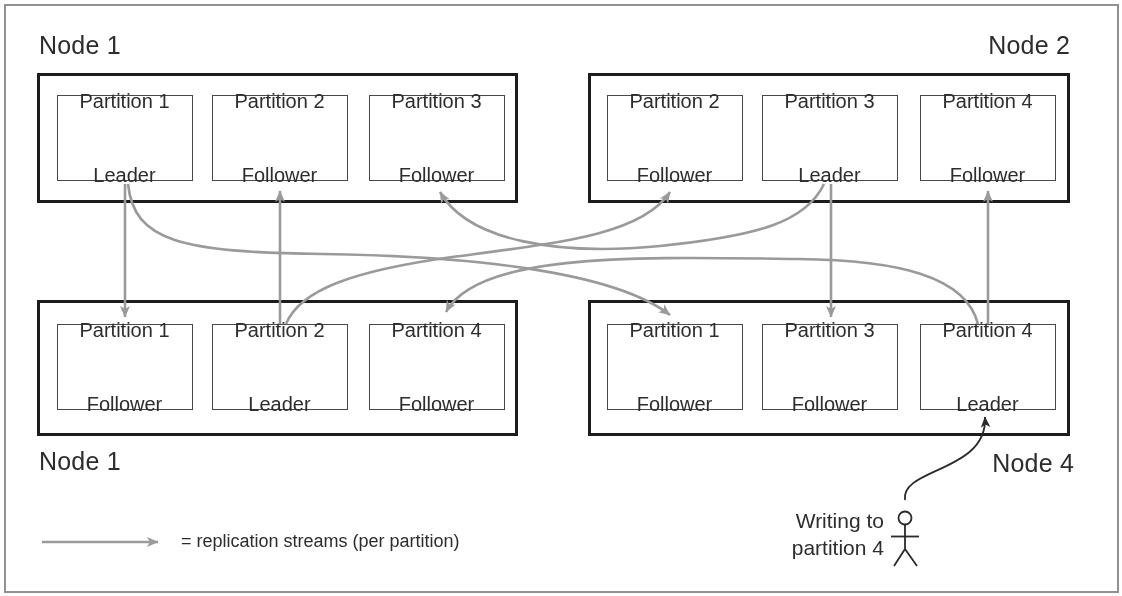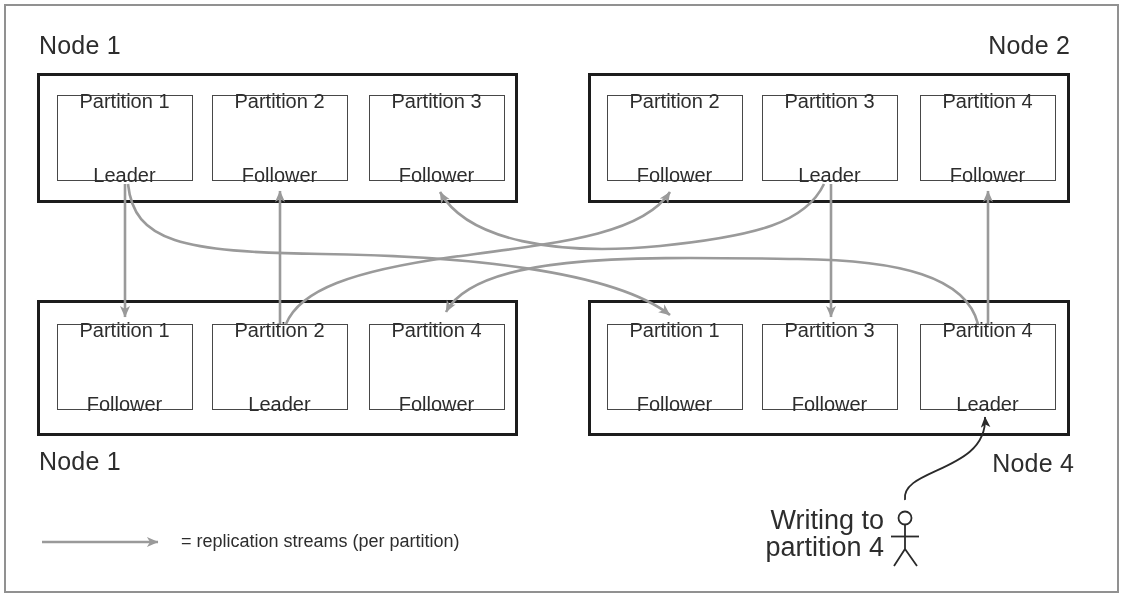--- a/index.html
+++ b/index.html
@@ -32,21 +32,21 @@
   .nb2 .pc1,.nb4 .pc1{left:15.5px;}
   .nb2 .pc2,.nb4 .pc2{left:170.5px;}
   .nb2 .pc3,.nb4 .pc3{left:328.5px;}
   .overlay{position:absolute;left:0;top:0;width:1122px;height:596px;pointer-events:none;}
   .stream{fill:none;stroke:var(--stream-arrow,#9a9a9a);stroke-width:2.6;}
   .stream-head{fill:var(--stream-arrow,#9a9a9a);}
   .write-stroke{fill:none;stroke:var(--write-arrow,#2a2a2a);stroke-width:1.8;}
   .write-head{fill:var(--write-arrow,#2a2a2a);}
   .legend-text{position:absolute;left:181px;top:531px;font-size:18px;white-space:nowrap;}
   .writer{position:absolute;right:238px;top:507px;text-align:right;
-    font-size:27px;line-height:27px;white-space:nowrap;}
+    font-size:21px;line-height:27px;white-space:nowrap;}
 </style>
 </head>
 <body>
 
 <div class="diagram">
   <div class="frame"></div>
 
   <div class="node-label nl1">Node 1</div>
   <div class="node-label nl2">Node 2</div>
   <div class="node-label nl3">Node 1</div>

